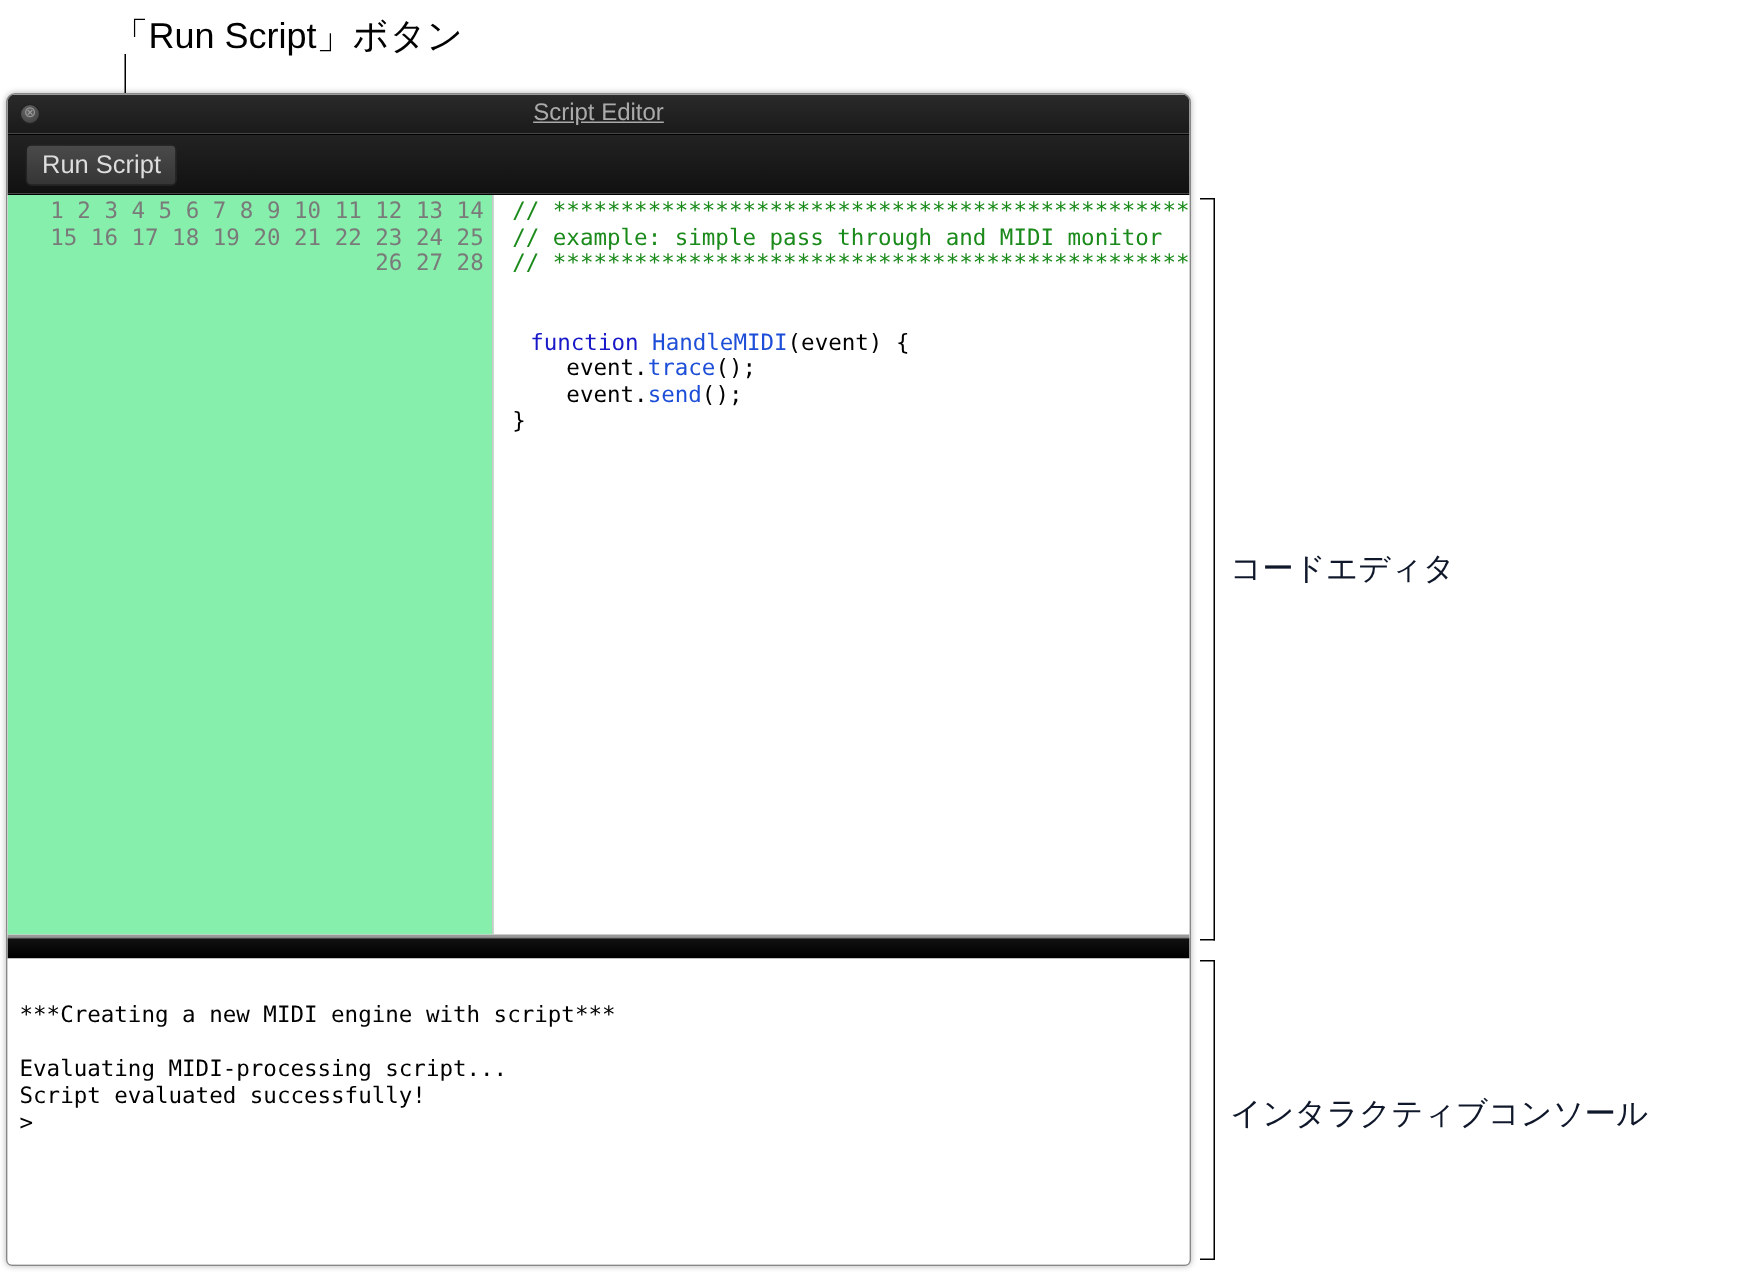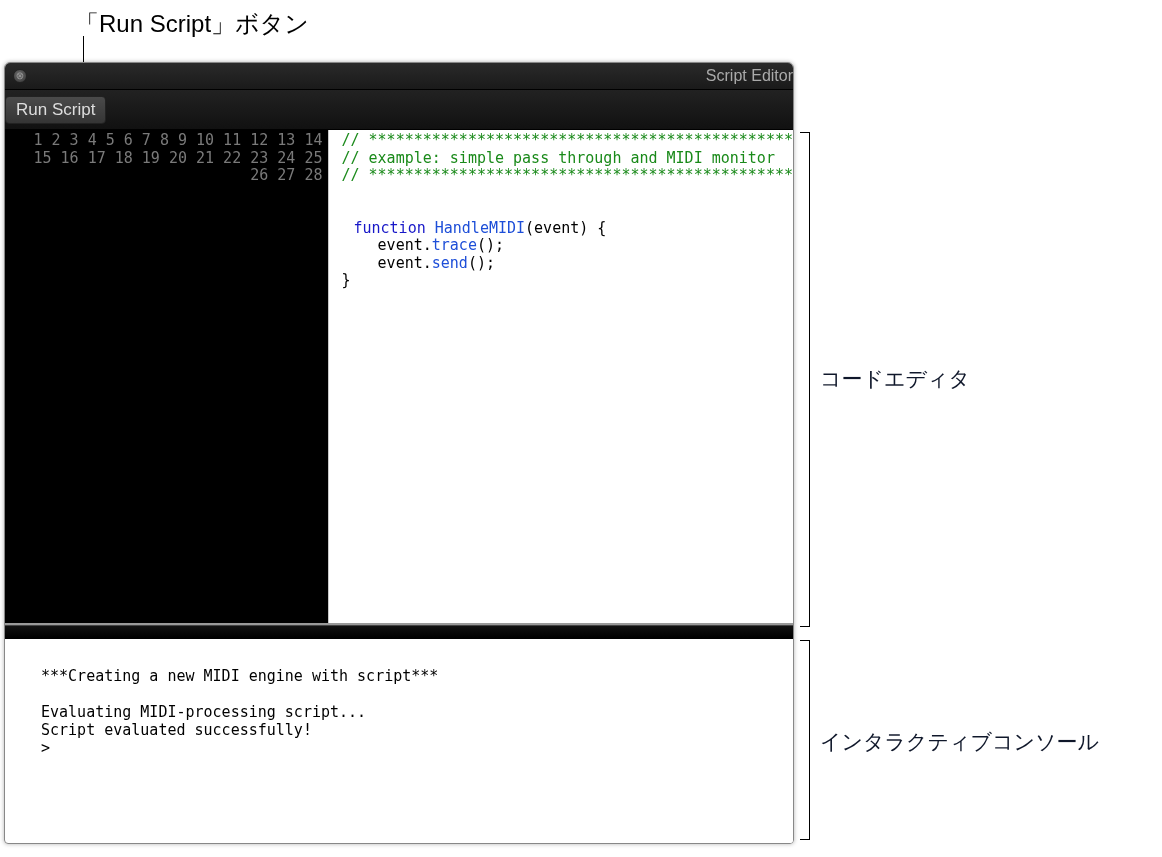--- a/index.html
+++ b/index.html
@@ -54,48 +54,49 @@
       border-radius: 50%;
       background: radial-gradient(circle at 40% 35%, #666, #3a3a3a);
       border: 1px solid #222;
       display:flex; align-items:center; justify-content:center;
     }
     .close-btn span { color:#999; font-size:10px; line-height:1; }
     .title {
       color: #aaa;
       font-size: 16px;
       width: 100%;
-      text-align: right;
+      text-align: center;
+      text-decoration: underline;
     }
     .toolbar {
       background: linear-gradient(#222, #111);
       height: 40px;
       display: flex;
       align-items: center;
-      padding-left: 0;
+      padding-left: 12px;
       border-bottom: 1px solid #000;
     }
     .run-btn {
       background: linear-gradient(#4a4a4a, #353535);
       border: 1px solid #222;
       border-radius: 4px;
       color: #ddd;
       font-size: 17px;
       padding: 3px 10px;
       cursor: pointer;
     }
     .code-area {
       display: flex;
       flex: 1;
       background: #fff;
       border-bottom: 2px solid #999;
       overflow: hidden;
     }
     .gutter {
-      background: #000000;
+      background: #86efac;
       border-right: 1px solid #c8c8c8;
       padding: 2px 6px 2px 4px;
       text-align: right;
       font-family: "Menlo", "Monaco", monospace;
       font-size: 15px;
       color: #7a7a7a;
       line-height: 17.5px;
       min-width: 26px;
       user-select: none;
     }
@@ -119,21 +120,20 @@
     }
     .console {
       background: #fff;
       height: 204px;
       padding: 10px 8px;
       font-family: "Menlo", "Monaco", monospace;
       font-size: 15px;
       line-height: 18px;
       color: #000;
       white-space: pre;
-      margin-left: 28px;
     }
     .bracket {
       position: absolute;
       border: 1px solid #000;
       border-left: none;
       width: 10px;
     }
     .bracket-code { top: 132px; left: 800px; height: 495px; }
     .bracket-console { top: 640px; left: 800px; height: 200px; }
     .annotation-right {

